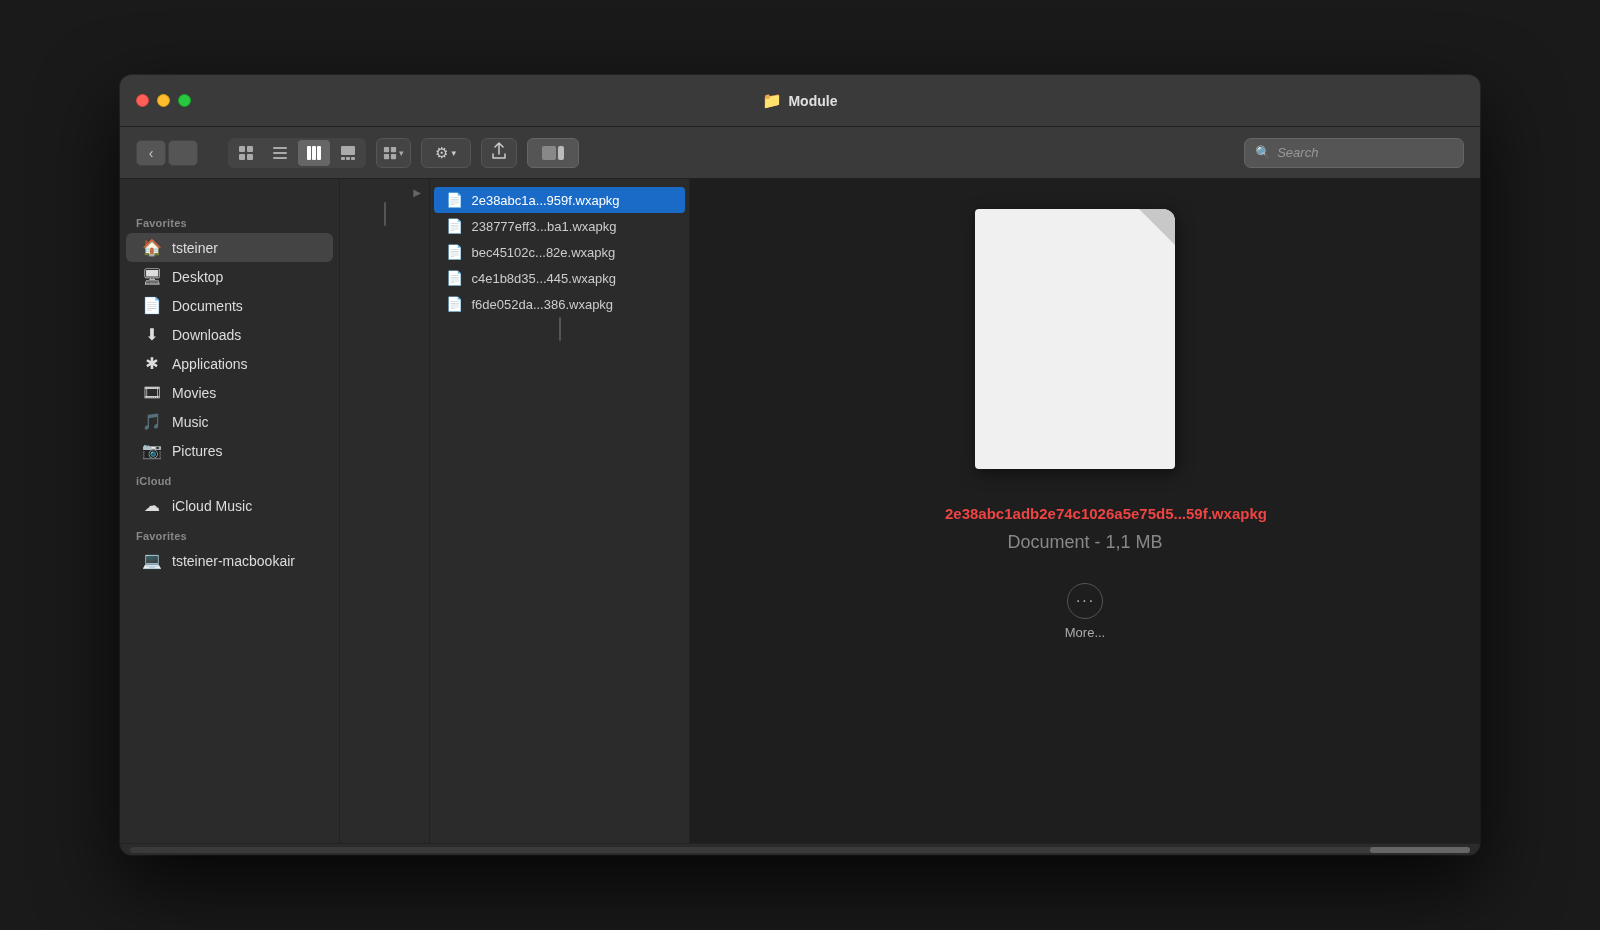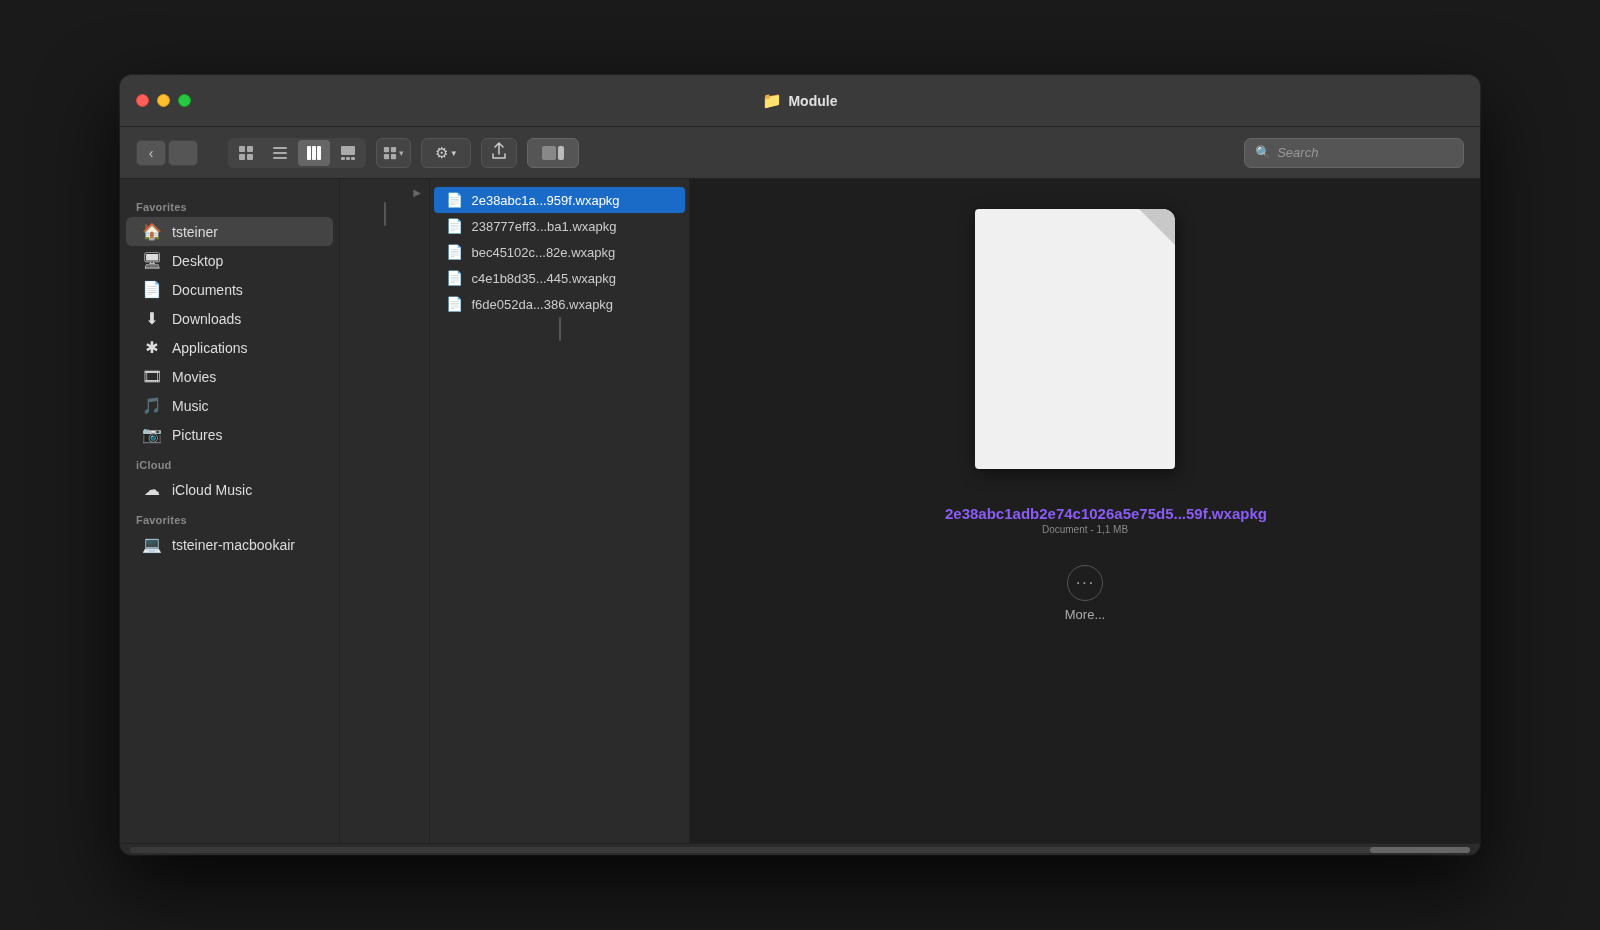--- a/index.html
+++ b/index.html
@@ -209,21 +209,21 @@
     .main-content {
       display: flex;
       flex: 1;
       overflow: hidden;
     }
 
     
     .sidebar {
       width: 220px;
       background: #2b2b2b;
-      padding: 12px 0;
+      padding: 28px 0;
       overflow-y: auto;
       flex-shrink: 0;
       border-right: 1px solid #222;
       position: relative;
     }
     .sidebar-section-label {
       font-size: 11px;
       font-weight: 700;
       color: #888;
       padding: 10px 16px 4px;
@@ -332,30 +332,31 @@
       top: 0;
       right: 0;
       width: 36px;
       height: 36px;
       background: #c8c8c8;
       clip-path: polygon(0 0, 100% 100%, 100% 0);
       border-radius: 0 12px 0 0;
     }
 
     .file-name-preview {
-      color: #8b5cf6;
+      color: #ef4444;
       font-size: 15px;
       font-weight: 600;
       text-align: left;
       line-height: 1.4;
+      margin-bottom: 8px;
       max-width: 280px;
     }
     .file-meta-preview {
       color: #888;
-      font-size: 10px;
+      font-size: 18px;
       margin-bottom: 30px;
     }
 
     .more-btn {
       display: flex;
       flex-direction: column;
       align-items: center;
       gap: 6px;
       cursor: pointer;
       color: #aaa;

